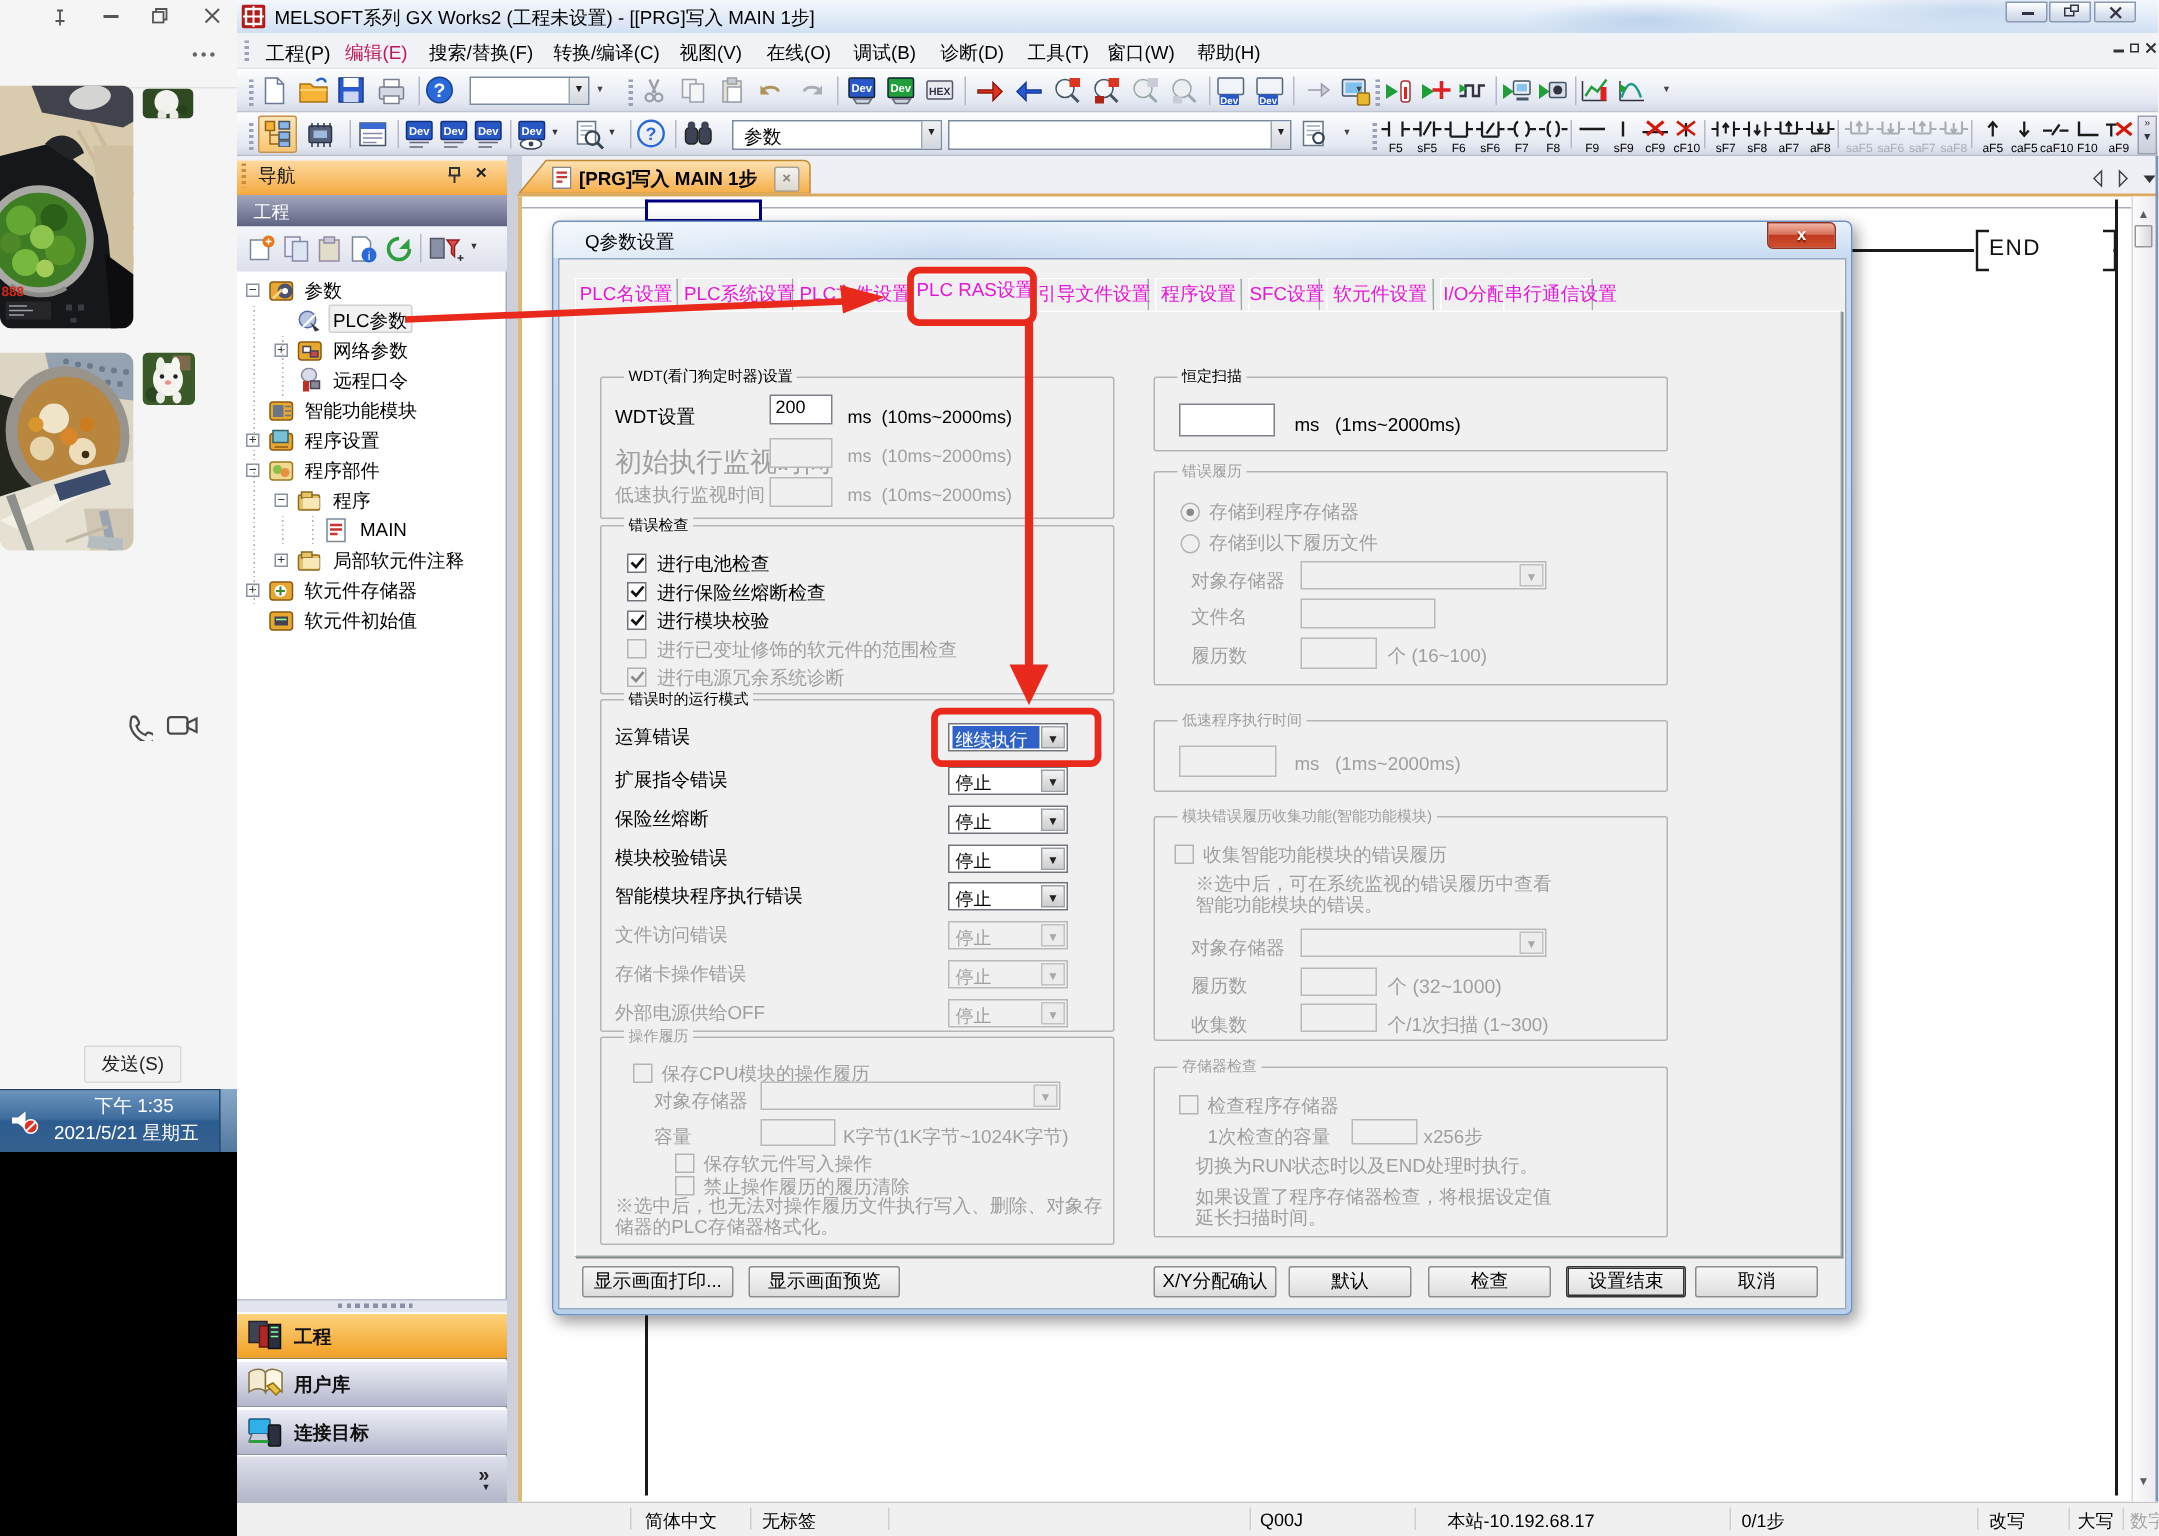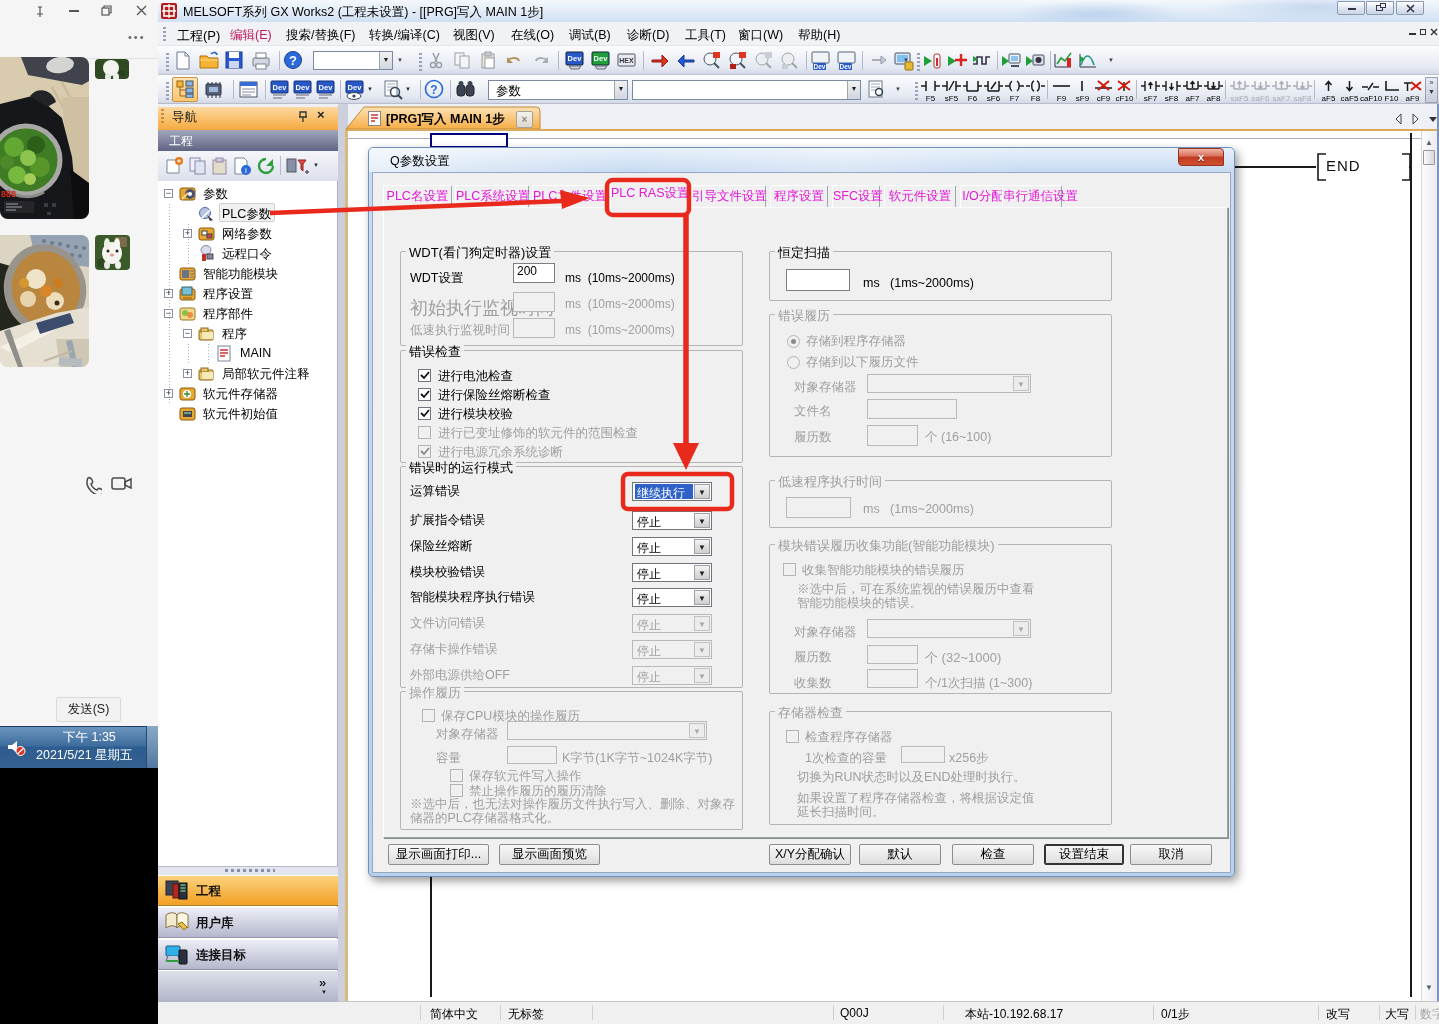--- a/index.html
+++ b/index.html
@@ -5,21 +5,21 @@
 #root{position:relative;width:1439px;height:1024px;font-family:"Liberation Sans",sans-serif;background:#f0f0f0}
 .a{position:absolute}
 .tx{position:absolute;white-space:nowrap;font-size:12.5px;color:#000}
 .grip{position:absolute;width:3px;background-image:repeating-linear-gradient(#9aa2ba 0 2px,transparent 2px 4px)}
 .sep{position:absolute;width:1px;background:#b6bac8}
 .cb{position:absolute;width:13px;height:13px;background:#fff;border:1px solid #70757d;font-size:11px;line-height:11px;text-align:center;color:#000}
 .cbd{position:absolute;width:13px;height:13px;background:#f0f0f0;border:1px solid #b4b4b4;font-size:11px;line-height:11px;text-align:center;color:#9a9a9a}
 .fld{position:absolute;background:#fff;border:1px solid #7a7f88;font-size:12px;color:#000;padding-left:3px}
 .fldd{position:absolute;background:#f0f0f0;border:1px solid #b9b9b9}
 .grp{position:absolute;border:1px solid #b5b5b5;border-radius:2px}
-.leg{position:absolute;top:-8px;left:5px;background:#f0f0f0;padding:0 3px;font-size:13px;white-space:nowrap}
+.leg{position:absolute;top:-8px;left:15px;background:#f0f0f0;padding:0 3px;font-size:10px;white-space:nowrap}
 .dd{position:absolute;height:19px;background:#fff;border:1px solid #70757d}
 .ddb{position:absolute;right:1px;top:1px;bottom:1px;width:16px;background:linear-gradient(#f4f4f4,#dcdcdc 60%,#cfcfcf);border:1px solid #9a9fa8;font-size:8px;color:#222;text-align:center;line-height:15px}
 .ddd{position:absolute;height:19px;background:#f0f0f0;border:1px solid #b9b9b9}
 .dddb{position:absolute;right:1px;top:1px;bottom:1px;width:16px;background:#ececec;border:1px solid #c2c2c2;font-size:8px;color:#a8a8a8;text-align:center;line-height:15px}
 .btn{position:absolute;height:21px;background:linear-gradient(#f7f7f7,#e9e9e9 60%,#dcdcdc);border:1px solid #8d8d8d;border-radius:2px;font-size:12.5px;color:#000;text-align:center}
 .tab{position:absolute;height:22px;top:185px;background:#f0f0f0;border:1px solid #9aa;border-bottom:none;border-top-color:#fff;border-left-color:#fff;border-radius:2px 2px 0 0;color:#e318d8;font-size:12.5px;text-align:center;line-height:21px;white-space:nowrap}
 .ebox{position:absolute;width:9px;height:9px;border:1px solid #8a92a2;background:#fff;font-size:9px;line-height:7px;text-align:center;color:#333}
 .lsym{position:absolute;top:79px;width:21px;height:25px;text-align:center}
 .lsym .lb{position:absolute;left:0;right:0;bottom:1px;font-size:8px;line-height:8px;color:#000}
 .lsym svg{position:absolute;left:0;top:1px}

